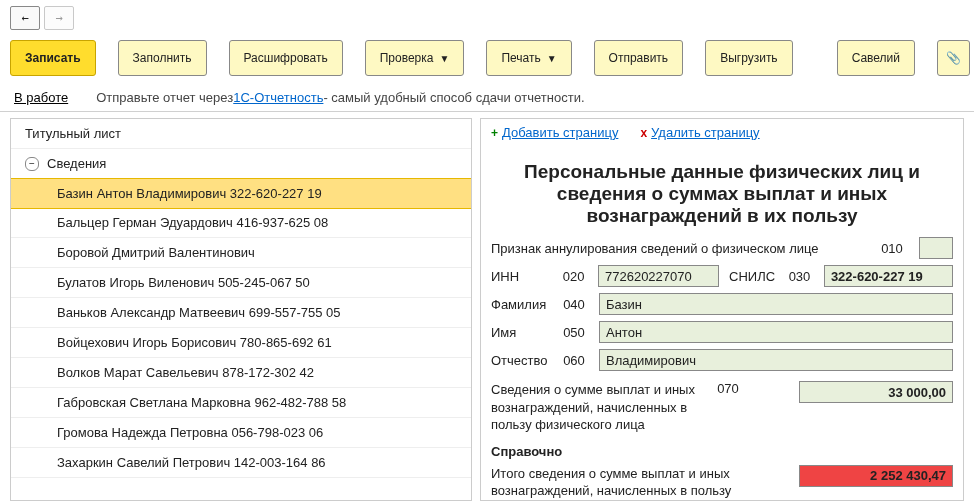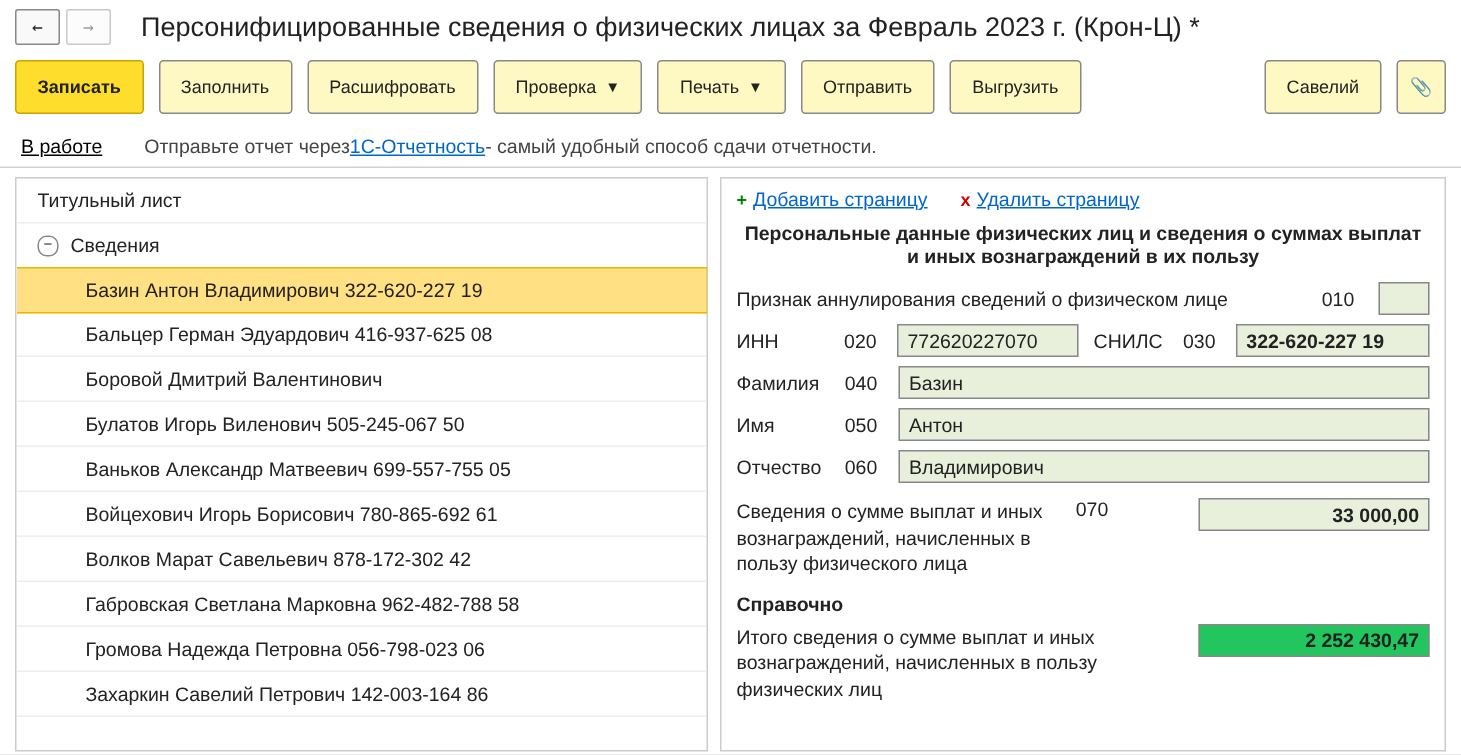--- a/index.html
+++ b/index.html
@@ -1,62 +1,61 @@
 <!DOCTYPE html>
 <html><head>
 <meta charset="utf-8">
 <style>
 html,body{margin:0;padding:0;font-family:Arial,sans-serif;font-size:12px;color:#222;background:#fff}
 .wrap{width:974px;height:503px;position:relative;overflow:hidden;border-bottom:1px solid #ccc}
 .titlebar{display:flex;align-items:center;padding:6px 10px}
 .nav-btn{width:28px;height:22px;border:1px solid #888;background:#f9f9f9;display:flex;align-items:center;justify-content:center;margin-right:4px;border-radius:2px;font-family:monospace;cursor:pointer}
 .nav-btn.disabled{opacity:.45}
 .title{font-size:18px;font-weight:400;margin-left:16px}
-.toolbar{display:flex;align-items:center;padding:4px 10px 8px 10px;gap:10px}
+.toolbar{display:flex;align-items:center;padding:4px 10px 8px 10px;gap:22px}
 .btn{border:1px solid #888;background:#fef9c3;padding:4px 14px;height:26px;display:flex;align-items:center;border-radius:3px;cursor:pointer;font-size:12px}
 .btn.primary{background:#ffdd2d;border-color:#c8a400;font-weight:bold}
 .btn.paperclip{padding:4px 8px}
 .chev{margin-left:6px;font-size:10px}
 .statusbar{padding:6px 14px;display:flex;align-items:center;font-size:13px;color:#444;border-bottom:1px solid #d0d0d0}
 .statusbar .link{color:#0066cc;text-decoration:underline;cursor:pointer}
 .statusbar .st{color:#000;text-decoration:underline;margin-right:28px;font-size:13px}
 .main{display:flex;height:calc(503px - 108px)}
 .left{width:460px;border:1px solid #ccc;margin:6px 4px 6px 10px;overflow:auto}
 .tree-row{padding:7px 14px;border-bottom:1px solid #eee;cursor:pointer;font-size:13px;white-space:nowrap}
 .tree-row.sub{padding-left:46px}
 .tree-row.sel{background:#ffe082;border:1px solid #e6b800;margin:-1px}
 .tree-row.node{display:flex;align-items:center}
 .tree-row .toggle{width:12px;height:12px;border:1px solid #888;border-radius:6px;margin-right:8px;display:flex;align-items:center;justify-content:center;font-size:10px;line-height:1}
 .right{flex:1;margin:6px 10px 6px 4px;border:1px solid #ccc;padding:6px 10px;overflow:auto}
 .pagectl{display:flex;align-items:center;gap:22px;margin-bottom:8px}
 .pagectl .add{color:green;font-weight:bold;display:flex;align-items:center;gap:4px}
 .pagectl .del{color:#c00;font-weight:bold;display:flex;align-items:center;gap:4px}
 .pagectl .lnk{color:#0066cc;text-decoration:underline;cursor:pointer;font-weight:normal;font-size:13px}
-.section-title{font-weight:bold;text-align:center;margin:8px 0 10px 0;font-size:13px}
+.section-title{font-weight:bold;text-align:center;margin:21px 0 10px 0;font-size:19px}
 .formrow{display:flex;align-items:center;margin:6px 0;font-size:13px}
 .formrow .lbl{flex:0 0 auto}
 .code{width:34px;text-align:center}
 .fld{background:#e8f0dc;border:1px solid #888;height:20px;padding:0 6px;display:flex;align-items:center;font-size:13px}
 .fld.small{width:20px}
 .fld.inn{width:110px}
 .fld.snils{width:118px;font-weight:bold}
 .fld.name{flex:1}
 .fld.amount{width:140px;justify-content:flex-end;font-weight:bold}
-.fld.total{background:#22c55e;width:140px;justify-content:flex-end;font-weight:bold}
+.fld.total{background:#ef4444;width:140px;justify-content:flex-end;font-weight:bold}
 .note{font-size:13px;line-height:1.35}
 .ref-title{font-weight:bold;margin-top:10px;font-size:13px}
 </style>
 </head>
 <body>
 <div class="wrap">
 
 <div class="titlebar">
   <div class="nav-btn">←</div>
   <div class="nav-btn disabled">→</div>
-  <div class="title">Персонифицированные сведения о физических лицах за Февраль 2023 г. (Крон-Ц) *</div>
 </div>
 
 <div class="toolbar">
   <div class="btn primary">Записать</div>
   <div class="btn">Заполнить</div>
   <div class="btn">Расшифровать</div>
   <div class="btn">
         <span>Проверка</span>
         <span class="chev">▼</span>
       </div>

